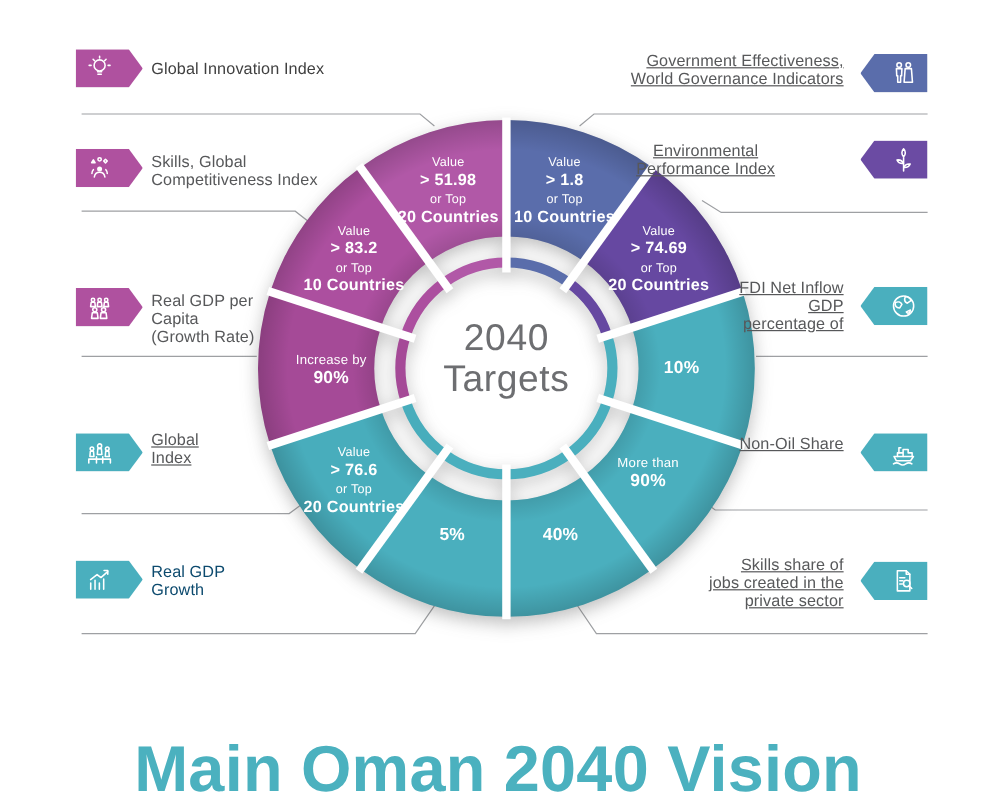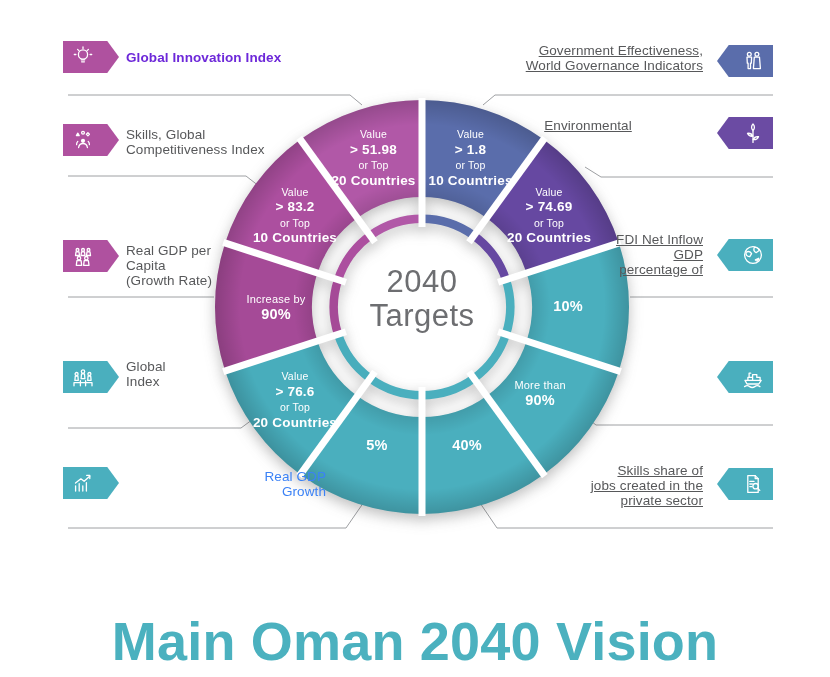--- a/index.html
+++ b/index.html
@@ -123,21 +123,21 @@
   </svg>
 
   <div id="left-labels">
       <div class="badge left" style="background: rgb(175, 81, 159); top: 41px; left: 63px;">
         <svg viewBox="0 0 24 24">
           <circle cx="12" cy="9.5" r="4.6"></circle>
           <path d="M10.3 14.8h3.4M10.6 16.8h2.8"></path>
           <path d="M12 1.8v1.6M4.9 9.5H3.3M20.7 9.5h-1.6M6.6 4.4l1.2 1.2M17.4 4.4l-1.2 1.2"></path>
         </svg>
       </div>
-      <div class="label left-side" style="top: 49.5px; color: #6d28d9; font-weight: bold;">
+      <div class="label left-side" style="top: 49.5px; color: #404040;">
         <div>Global Innovation Index</div>
       </div>
       <div class="badge left" style="background: rgb(175, 81, 159); top: 124px; left: 63px;">
         <svg viewBox="0 0 24 24">
           <circle class="solid" cx="12" cy="12.8" r="2.1"></circle>
           <path d="M7.6 19.5c.4-2.6 2.2-4 4.4-4s4 1.4 4.4 4"></path>
           <path d="M6.8 13.4c-.9 1-1.3 2-1.2 3.2M17.2 13.4c.9 1 1.3 2 1.2 3.2"></path>
           <path d="M5.4 7.6l1.4-2.4 1.4 2.4z"></path>
           <circle cx="12" cy="4.8" r="1.4"></circle>
           <path d="M16.9 4.7l1.5 1.5-1.5 1.5-1.5-1.5z"></path>
@@ -176,32 +176,32 @@
             <circle cx="5.6" cy="9" r="1.5"></circle>
             <path d="M4.3 11h2.6l.4 4.4H3.9z"></path>
             <circle cx="12" cy="6.6" r="1.7"></circle>
             <path d="M10.5 8.9h3l.4 4.8h-3.8z"></path>
             <circle cx="18.4" cy="9" r="1.5"></circle>
             <path d="M17.1 11h2.6l.4 4.4h-3.4z"></path>
           </g>
           <path d="M3 20.8v-3.2h18v3.2M9.4 20.8v-5.2M14.6 20.8v-5.2"></path>
         </svg>
       </div>
-      <div class="label left-side" style="top: 358.5px; color: rgb(87, 88, 90);">
+      <div class="label left-side" style="top: 358.5px; color: rgb(87, 88, 90); text-decoration: underline;">
         <div>Global</div>
         <div>Index</div>
       </div>
       <div class="badge left" style="background: rgb(74, 175, 190); top: 467px; left: 63px;">
         <svg viewBox="0 0 24 24">
           <path d="M4.6 20v-5.2M8.2 20v-7.4M11.8 20v-5.2M15.4 20v-8.4"></path>
           <path d="M4.5 12l5.4-4.2 3.2 2.5 5.6-5"></path>
           <path d="M15.7 4.4h3.1v3.1"></path>
         </svg>
       </div>
-      <div class="label left-side" style="top: 469px; color: #3b82f6; text-align: right;">
+      <div class="label left-side" style="top: 469px; color: #0c4a6e;">
         <div>Real GDP</div>
         <div>Growth</div>
       </div>
     </div>
   <div id="right-labels">
       <div class="badge right" style="background: rgb(90, 109, 171); top: 45px; left: 717px;">
         <svg viewBox="0 0 24 24">
           <circle cx="8.3" cy="5.2" r="1.9"></circle>
           <path d="M6 8.2h4.6l-.3 6h-.8v5.4H7.1v-5.4h-.8z"></path>
           <circle cx="15.9" cy="5.2" r="1.9"></circle>
@@ -215,20 +215,21 @@
       <div class="badge right" style="background: rgb(107, 75, 163); top: 117px; left: 717px;">
         <svg viewBox="0 0 24 24">
           <path d="M12 21.4V10.4"></path>
           <path d="M12 3c1.9 1.7 1.9 5 0 6.7C10.1 8 10.1 4.7 12 3z"></path>
           <path d="M11.8 15.2c-2.8.3-4.4-.7-5.3-2.9 2.8-.3 4.5.8 5.3 2.9z"></path>
           <path d="M12.2 18.6c2.8.3 4.4-.7 5.3-2.9-2.8-.3-4.5.8-5.3 2.9z"></path>
         </svg>
       </div>
       <div class="label right-side" style="top: 118px; color: rgb(87, 88, 90); text-align: center;">
         <div>Environmental</div>
+        <div>Performance Index</div>
       </div>
       <div class="badge right" style="background: rgb(74, 175, 190); top: 239px; left: 717px;">
         <svg viewBox="0 0 24 24">
           <circle cx="12" cy="12" r="8.4"></circle>
           <g class="solid">
             <path d="M5.2 9.1c2.2-1 4.5-.4 5.4 1.5l-1.8 3c-2.8.2-4.4-1.8-3.6-4.5z"></path>
             <path d="M13.5 4.1c2.3.2 4.2 1.5 4.6 3.4l-3 2.2c-2.2-1-2.6-3.4-1.6-5.6z"></path>
             <path d="M14.3 16.9l3.4-1.6c-.2 2.4-1.7 3.6-3.4 1.6z"></path>
           </g>
         </svg>
@@ -240,20 +241,21 @@
       </div>
       <div class="badge right" style="background: rgb(74, 175, 190); top: 361px; left: 717px;">
         <svg viewBox="0 0 24 24">
           <path d="M4 15.4h16.2l-2.4 3.6H6z"></path>
           <path d="M6.9 15.4v-3h4.7v3M11.6 12.4V9.6h4.2v2.8h3.3v3"></path>
           <path d="M8.1 12.4V8.2M8.1 8.2h1.6"></path>
           <path d="M3.6 21.6c1.7-1.2 3.4-1.2 5.1 0 1.7 1.2 3.4 1.2 5.1 0 1.7-1.2 3.4-1.2 5.1 0"></path>
         </svg>
       </div>
       <div class="label right-side" style="top: 362px; color: rgb(87, 88, 90);">
+        <div>Non-Oil Share</div>
       </div>
       <div class="badge right" style="background: rgb(74, 175, 190); top: 468px; left: 717px;">
         <svg viewBox="0 0 24 24">
           <path d="M6.8 3.6h7.4l3 3v13.8H6.8z"></path>
           <path d="M14.2 3.6v3h3"></path>
           <path d="M8.8 9.4h4.2M8.8 12h2.6M8.8 14.6h2.2"></path>
           <circle cx="14.6" cy="14.2" r="2.7"></circle>
           <path d="M16.6 16.2l2.2 2.2"></path>
         </svg>
       </div>

